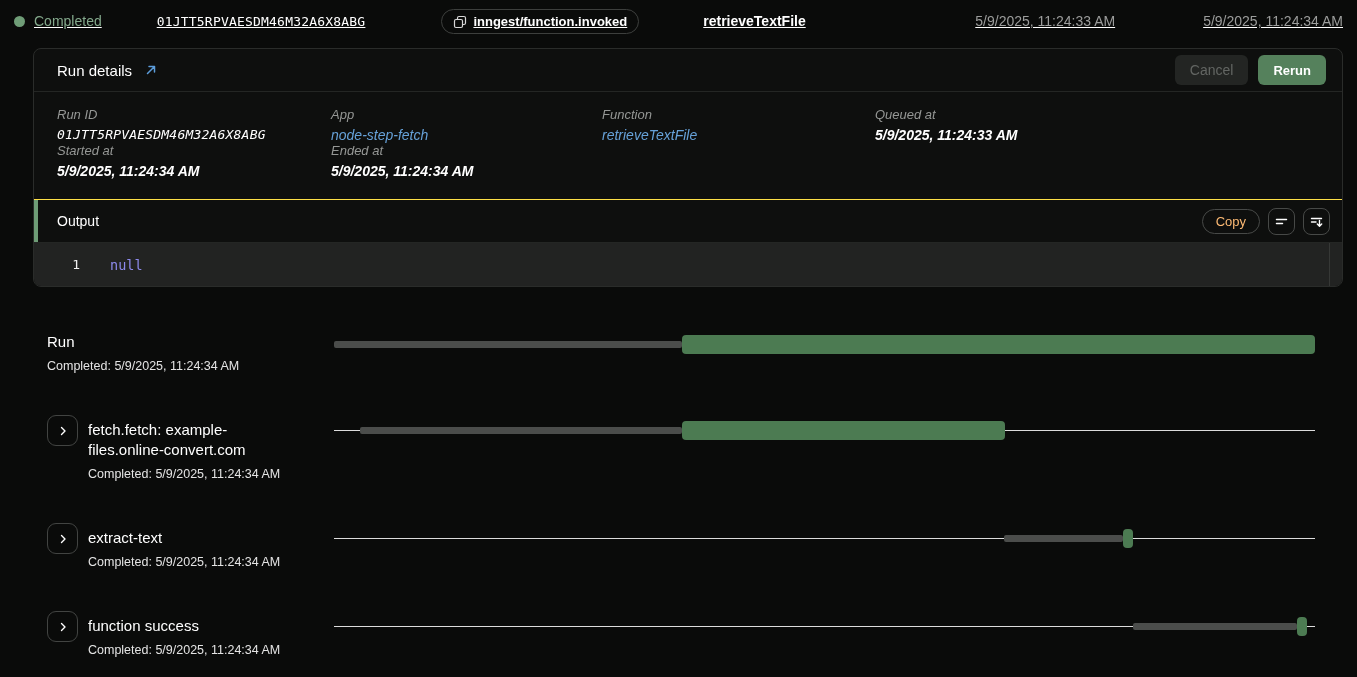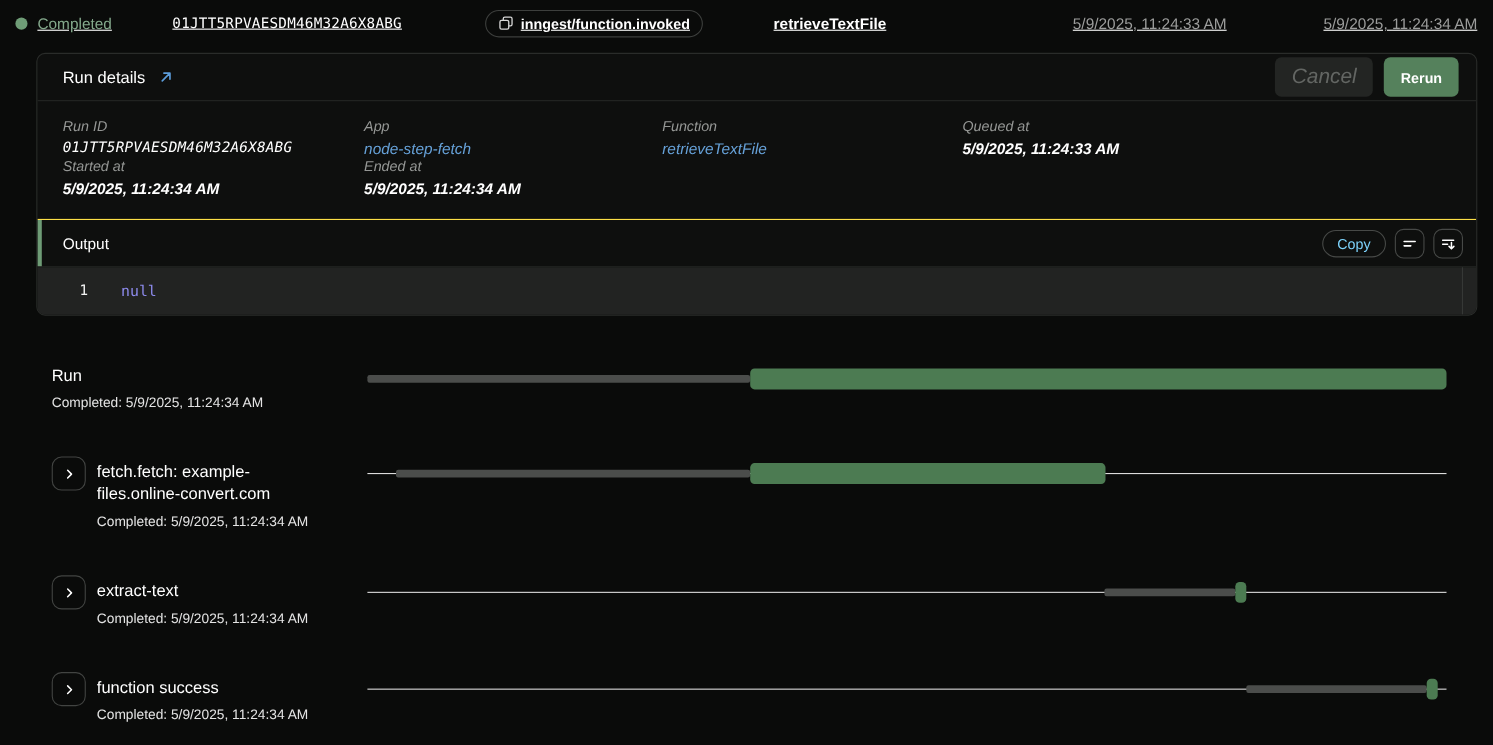--- a/index.html
+++ b/index.html
@@ -5,54 +5,54 @@
   * { margin:0; padding:0; box-sizing:border-box; }
   html,body { width:1357px; height:677px; background:#0a0b0a; overflow:hidden;
               font-family:"Liberation Sans", sans-serif; color:#fff; }
   .mono { font-family:"DejaVu Sans Mono","Liberation Mono",monospace; }
 
   
   .topbar { height:42px; display:flex; align-items:center; padding:0 14px;text-decoration:underline; }
   .status-dot { width:11px; height:11px; border-radius:50%; background:#6f9d77; }
   .status-label { color:#84a98c; font-size:14px; margin-left:9px; }
   .topbar-runid { font-size:13px; margin-left:55px; letter-spacing:.2px; }
-  .event-badge { margin-left:76px; display:flex; align-items:center; gap:6px;
+  .event-badge { margin-left:76px; display:flex; align-items:flex-end; gap:6px;
                  border:1px solid #3d3f3d; border-radius:999px; padding:4px 11px;
                  font-size:13px; font-weight:700; }
   .topbar-fn { margin-left:64px; font-size:14px; font-weight:700; }
   .topbar-time1 { margin-left:auto; color:#9c9d9c; font-size:14px; }
   .topbar-time2 { margin-left:88px; margin-right:0; color:#9c9d9c; font-size:14px; }
 
   
   .panel { margin-left:33px; width:1310px; margin-top:6px; background:#0e0f0e;
            border:1px solid #2a2c2a; border-radius:8px; overflow:hidden; }
   .panel-header { height:43px; display:flex; align-items:center; padding:0 16px 0 23px;
                   border-bottom:1px solid #242624; }
   .panel-title { font-size:15px; }
   .ext-arrow { margin-left:12px; display:inline-flex; }
   .panel-header-actions { margin-left:auto; display:flex; gap:10px; }
   .btn-cancel { background:#232523; color:#636663; border:none; border-radius:6px;
-                font-size:19px; padding:7px 15px; font-family:inherit;font-style:italic; }
+                font-size:14px; padding:7px 15px; font-family:inherit; }
   .btn-rerun { background:#55815c; color:#fff; border:none; border-radius:6px;
                font-size:13px; font-weight:700; padding:7px 15px; font-family:inherit; }
 
   .meta-grid { display:grid; grid-template-columns:274px 271px 273px 1fr;
                padding:15px 23px 20px 23px; row-gap:0;font-style:italic; }
   .meta-label { color:#959795; font-size:13px; margin-bottom:5px; }
   .meta-value { font-size:14px; font-weight:700; }
   .meta-value.mono { font-weight:400; font-size:13px; letter-spacing:.2px; }
   .meta-value.link { color:#66a1d8; font-weight:400; cursor:pointer; }
 
   .output-header { height:44px; display:flex; align-items:center; position:relative;
                    border-top:1px solid #fde047; border-bottom:1px solid #242624;
                    padding:0 12px 0 23px; }
   .output-stripe { position:absolute; left:0; top:0; bottom:0; width:4px; background:#6e9c76; }
   .output-title { font-size:14px; }
   .output-actions { margin-left:auto; display:flex; gap:8px; align-items:center; }
-  .btn-copy { background:transparent; border:1px solid #474947; color:#7dd3fc; font-size:13px;
+  .btn-copy { background:transparent; border:1px solid #474947; color:#fdba74; font-size:13px;
               border-radius:999px; padding:4px 13px; font-family:inherit; }
   .icon-btn { width:27px; height:27px; background:transparent; border:1px solid #474947;
               border-radius:8px; display:flex; align-items:center; justify-content:center; }
 
   .code-area { background:#222322; height:43px; display:flex; align-items:center; position:relative; }
   .code-linenum { width:46px; text-align:right; font-size:13px; color:#f2f2f2; }
   .code-token { margin-left:30px; font-size:13.5px; color:#8d8aec; }
   .code-scrollbar { position:absolute; right:0; top:0; bottom:0; width:13px;
                     border-left:1px solid #363836; }
 

